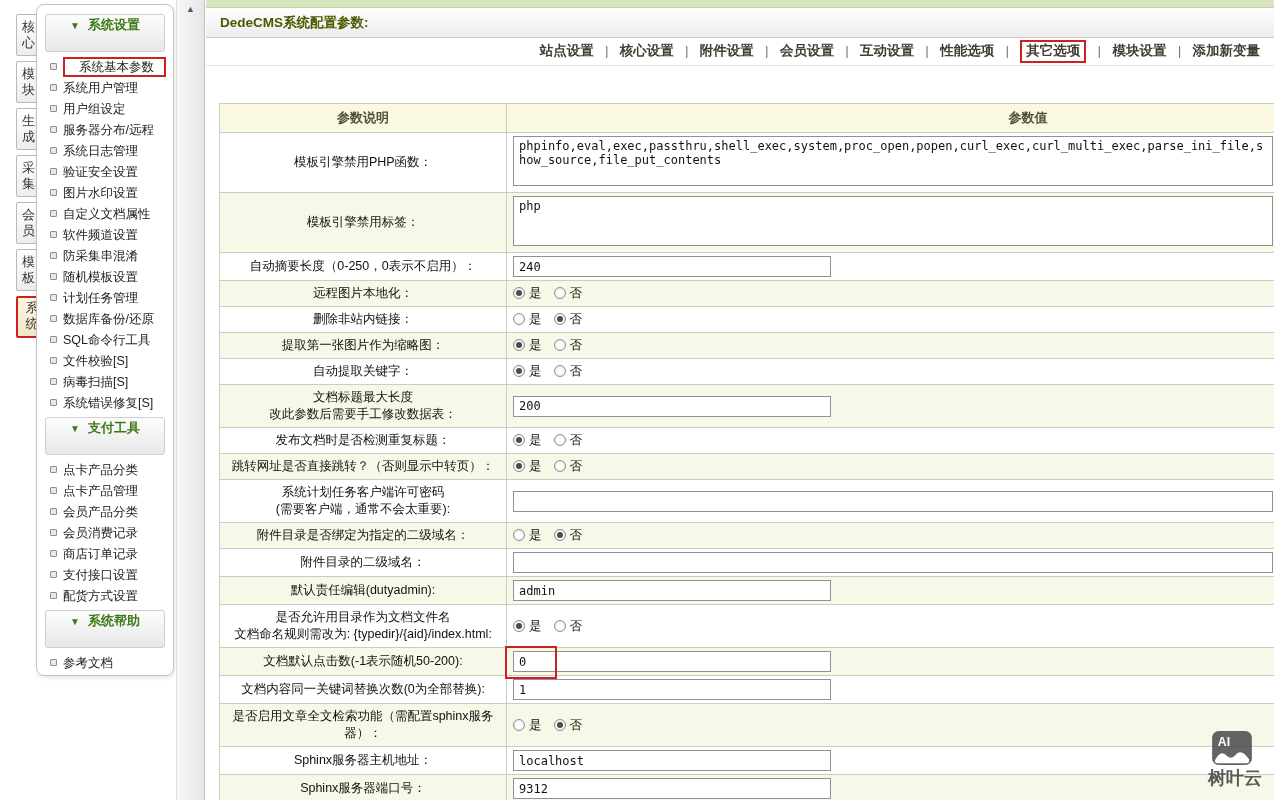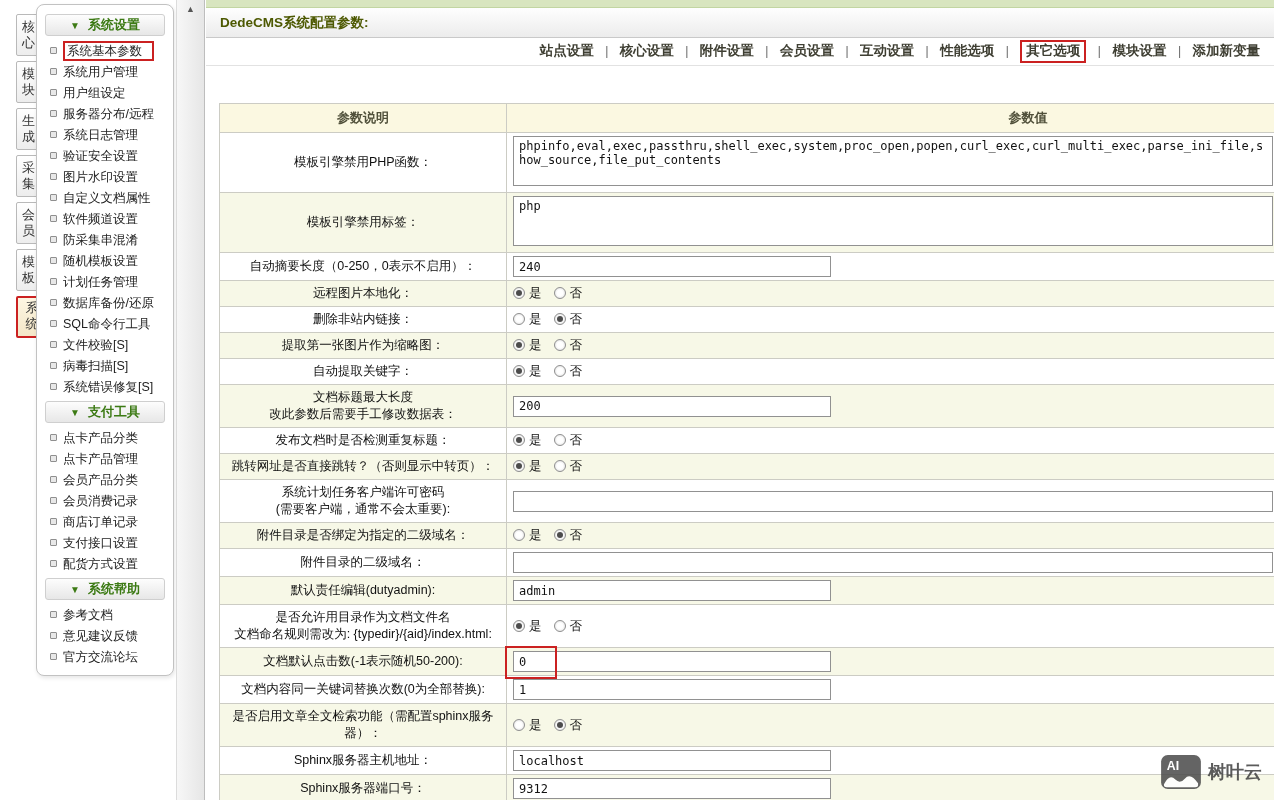--- a/index.html
+++ b/index.html
@@ -10,29 +10,29 @@
   .vtabs { position:absolute; left:12px; top:14px; width:33px; }
   .vtab { width:26px; margin:0 auto 5px auto; border:1px solid #b9b9b9; border-radius:2px;
     background:linear-gradient(#ffffff,#ededed); text-align:center; padding:4px 0;
     font-size:13px; line-height:16px; color:#333; cursor:pointer; word-break:break-all; }
   .vtab.active { border:2px solid #cb2121; background:linear-gradient(#fdf6e2,#f4e7c8); padding:3px 8px;font-family:Liberation Mono, monospace; }
 
   
   .sidebar { position:absolute; left:36px; top:4px; width:138px; height:672px;
     background:#fff; border:1px solid #c2c2c2; border-radius:8px;
     box-shadow:1px 2px 4px rgba(0,0,0,.10); padding:6px 0 0 0; overflow:hidden; }
-  .side-header { margin:3px 8px 5px 8px; height:22px; line-height:20px; border:1px solid #cfcfcf;
+  .side-header { margin:3px 8px 5px 8px; height:38px; line-height:20px; border:1px solid #cfcfcf;
     border-radius:3px; background:linear-gradient(#fdfdfd,#e7e7e7); text-align:center;
     color:#3c7a14; font-weight:bold; font-size:13px; cursor:pointer; }
   .side-header .arr { color:#3c7a14; font-size:10px; margin-right:8px; }
   .side-item { height:21px; line-height:21px; padding-left:13px; font-size:12.5px; color:#222;
     white-space:nowrap; cursor:pointer; }
   .bullet { display:inline-block; width:7px; height:7px; border:1px solid #8f8f8f;
     background:#e8e8e8; border-radius:1px; margin-right:6px; vertical-align:1px; }
-  .side-item .hl { border:2px solid #cb2121; padding:1px 10px 1px 2px;font-family:Liberation Serif, serif; }
+  .side-item .hl { border:2px solid #cb2121; padding:1px 10px 1px 14px;font-family:Liberation Serif, serif; }
 
   
   .divider { position:absolute; left:176px; top:0; width:29px; height:800px;
     border-left:1px solid #dcdcdc; border-right:1px solid #bdbdbd;
     background:linear-gradient(to right,#f7f7f7,#e6e6e6); }
   .divider .uparrow { display:block; text-align:center; color:#555; font-size:9px; margin-top:4px; cursor:pointer; }
 
   
   .main { position:absolute; left:206px; top:0; width:1068px; height:800px; overflow:hidden; background:#fff; }
   .greenbar { height:8px; background:#d8e5bf; border-bottom:1px solid #c2d5a2; }
@@ -66,21 +66,21 @@
   .radio { display:inline-block; width:12px; height:12px; border-radius:50%;
     border:1px solid #8f8f8f; background:radial-gradient(#ffffff 40%,#d9d9d9); vertical-align:-2px;
     margin-right:4px; cursor:pointer; }
   .radio.on::after { content:""; display:block; width:6px; height:6px; margin:2px;
     border-radius:50%; background:#4c4c4c; }
   .rlabel { margin-right:12px; color:#111; }
   .hl-box { position:absolute; left:-8px; top:-5px; width:52px; height:33px;
     border:2px solid #cb2121; pointer-events:none; }
 
   
-  .watermark { position:absolute; right:12px; bottom:10px; display:flex; align-items:center; opacity:.85; }
+  .watermark { position:absolute; right:12px; bottom:10px; display:flex; align-items:center; opacity:.85;flex-direction:column; }
   .wm-icon { width:42px; height:36px; }
   .wm-label { font-size:18px; font-weight:bold; color:#3f3f3f; margin-left:6px; }
 </style>
 </head>
 <body>
 
 <div class="vtabs">
     <div class="vtab">核心</div>
     <div class="vtab">模块</div>
     <div class="vtab">生成</div>

